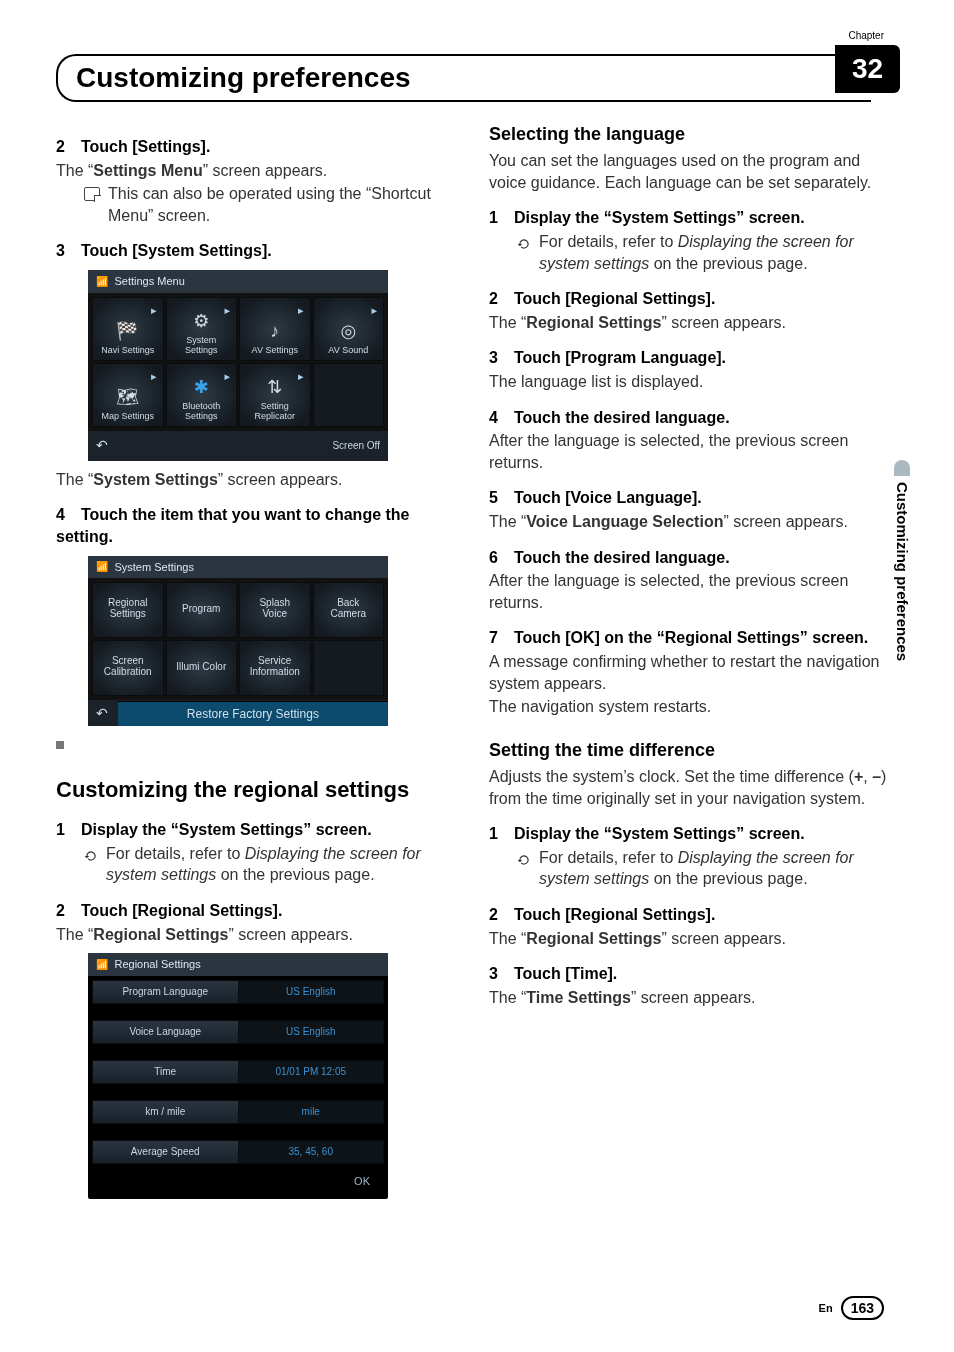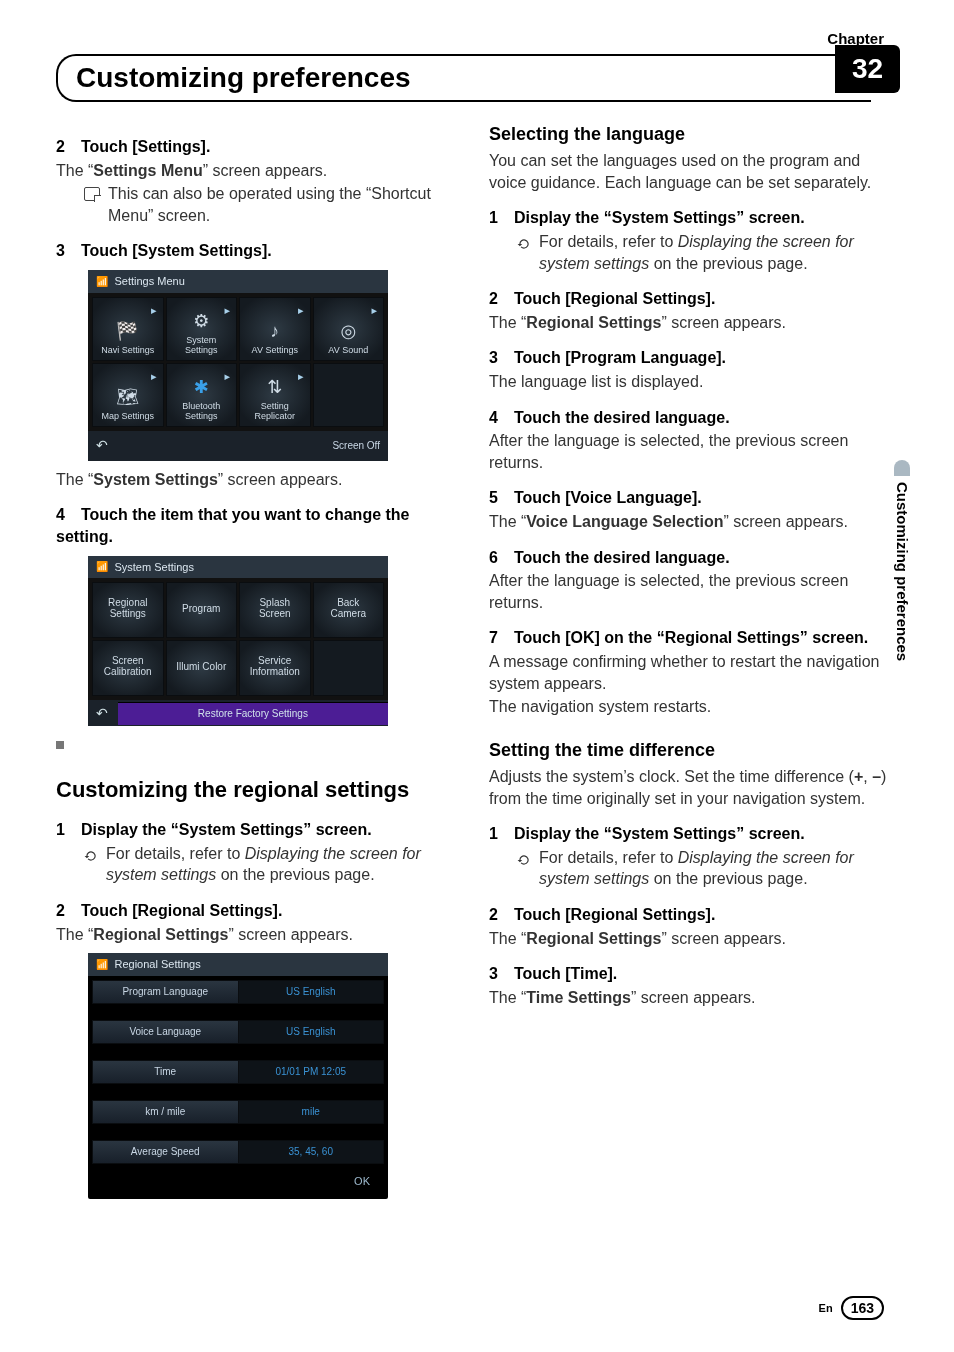--- a/index.html
+++ b/index.html
@@ -17,22 +17,22 @@
     width: 954px;
     height: 1352px;
     position: relative;
     padding: 32px 56px 40px 56px;
     box-sizing: border-box;
   }
   .chapter-label {
     position: absolute;
     top: 30px;
     right: 70px;
-    font-size: 15px;
-    font-weight: 700;
+    font-size: 10px;
+    font-weight: 400;
     color: #000;
   }
   .chapter-tab {
     position: absolute;
     top: 45px;
     right: 54px;
     width: 65px;
     height: 48px;
     background: #000;
     color: #fff;
@@ -211,23 +211,23 @@
     font-size: 11px;
     color: #a8d0ea;
   }
   .sys-grid .cell {
     height: 50px;
     font-size: 10px;
     justify-content: center;
   }
   .restore-bar {
     text-align: center;
-    font-size: 10px;
+    font-size: 12px;
     padding: 4px 0;
-    background: #4c1d95;
+    background: #0c4a6e;
     color: #cfe0ea;
     border-top: 1px solid #000;
     flex-grow: 1;
     margin-left: 10px;
   }
   .reg-table {
     display: flex;
     flex-direction: column;
     padding: 4px 4px 0 4px;
     gap: 16px;
@@ -418,21 +418,21 @@
         <div class="grid sys-grid">
           <div class="cell">
               <span style="white-space:pre-line">Regional
 Settings</span>
             </div>
           <div class="cell">
               <span>Program</span>
             </div>
           <div class="cell">
               <span style="white-space:pre-line">Splash
-Screen</span>
+Voice</span>
             </div>
           <div class="cell">
               <span style="white-space:pre-line">Back
 Camera</span>
             </div>
           <div class="cell">
               <span style="white-space:pre-line">Screen
 Calibration</span>
             </div>
           <div class="cell">

